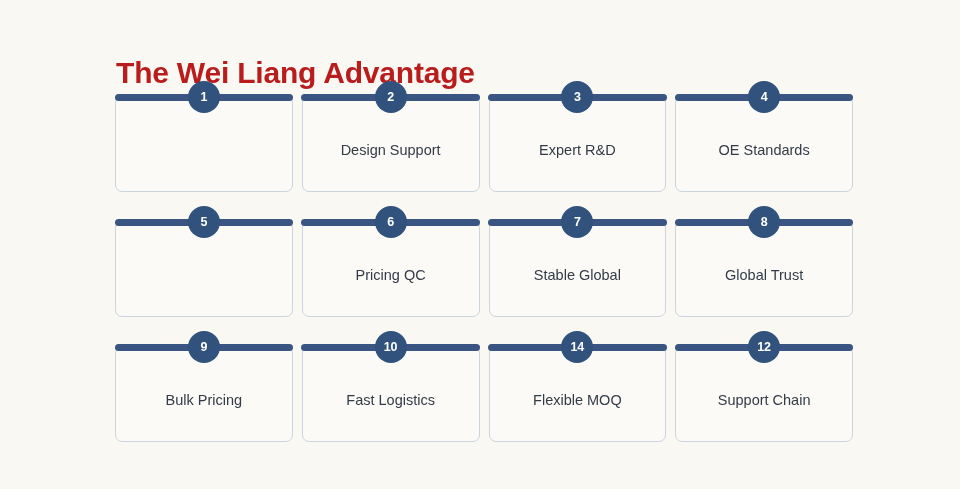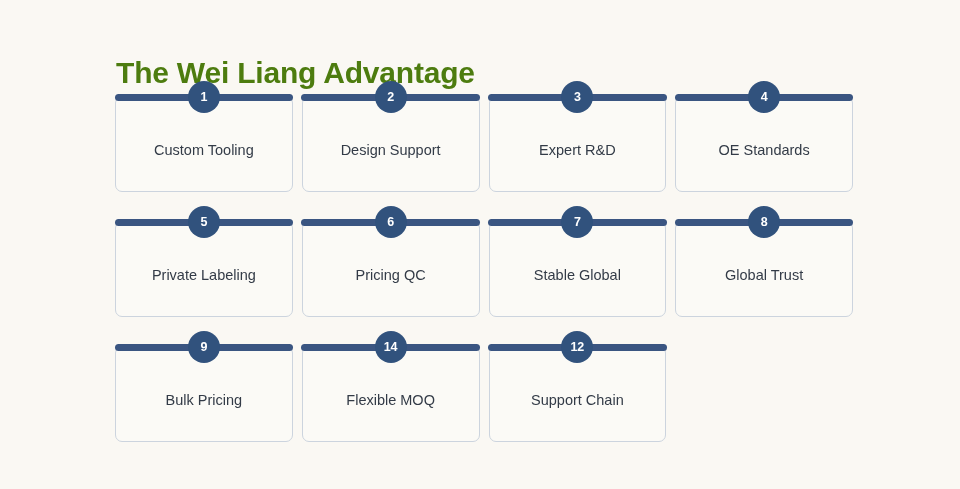--- a/index.html
+++ b/index.html
@@ -19,21 +19,21 @@
     height: 489px;
     box-sizing: border-box;
   }
   .page-title {
     position: absolute;
     left: 116px;
     top: 24px;
     font-size: 30px;
     font-weight: bold;
     letter-spacing: -0.2px;
-    color: #4d7c0f;
+    color: #b91c1c;
     white-space: nowrap;
     margin-top: 32px;
   }
   .grid {
     position: absolute;
     left: 115px;
     top: 96px;
     width: 738px;
     display: grid;
     grid-template-columns: repeat(4, 1fr);
@@ -94,21 +94,20 @@
 
 <div class="page">
 
   <h1 class="page-title">The Wei Liang Advantage</h1>
 
   <div class="grid">
 
     <div class="card">
       <div class="card-topbar"></div>
       <div class="card-badge">1</div>
-      <div class="card-label">Custom Tooling</div>
     </div>
 
     <div class="card">
       <div class="card-topbar"></div>
       <div class="card-badge">2</div>
       <div class="card-label">Design Support</div>
     </div>
 
     <div class="card">
       <div class="card-topbar"></div>
@@ -118,21 +117,20 @@
 
     <div class="card">
       <div class="card-topbar"></div>
       <div class="card-badge">4</div>
       <div class="card-label">OE Standards</div>
     </div>
 
     <div class="card">
       <div class="card-topbar"></div>
       <div class="card-badge">5</div>
-      <div class="card-label">Private Labeling</div>
     </div>
 
     <div class="card">
       <div class="card-topbar"></div>
       <div class="card-badge">6</div>
       <div class="card-label">Pricing QC</div>
     </div>
 
     <div class="card">
       <div class="card-topbar"></div>
@@ -145,20 +143,25 @@
       <div class="card-badge">8</div>
       <div class="card-label">Global Trust</div>
     </div>
 
     <div class="card">
       <div class="card-topbar"></div>
       <div class="card-badge">9</div>
       <div class="card-label">Bulk Pricing</div>
     </div>
 
+    <div class="card">
+      <div class="card-topbar"></div>
+      <div class="card-badge">10</div>
+      <div class="card-label">Fast Logistics</div>
+    </div>
 
     <div class="card">
       <div class="card-topbar"></div>
       <div class="card-badge">14</div>
       <div class="card-label">Flexible MOQ</div>
     </div>
 
     <div class="card">
       <div class="card-topbar"></div>
       <div class="card-badge">12</div>

